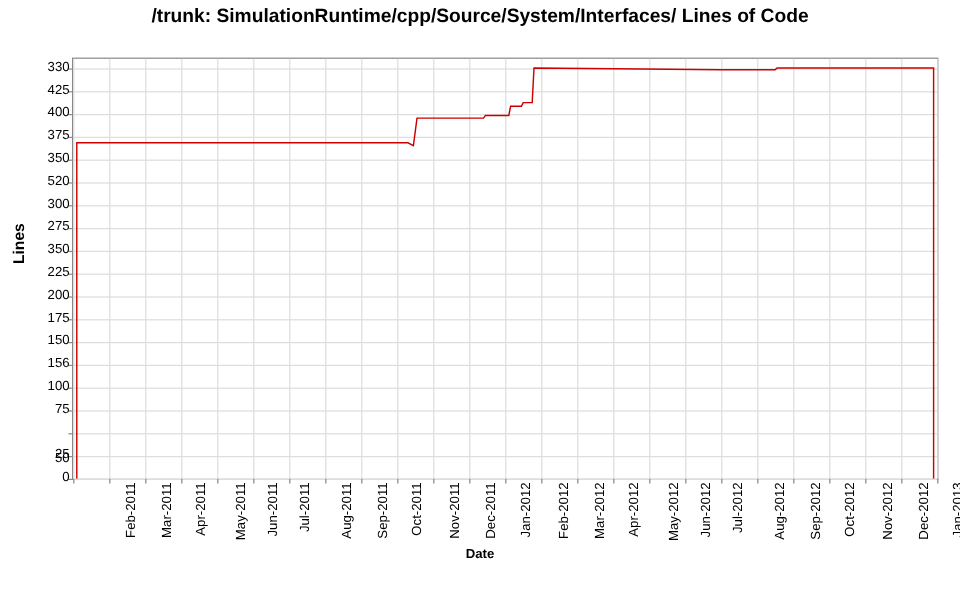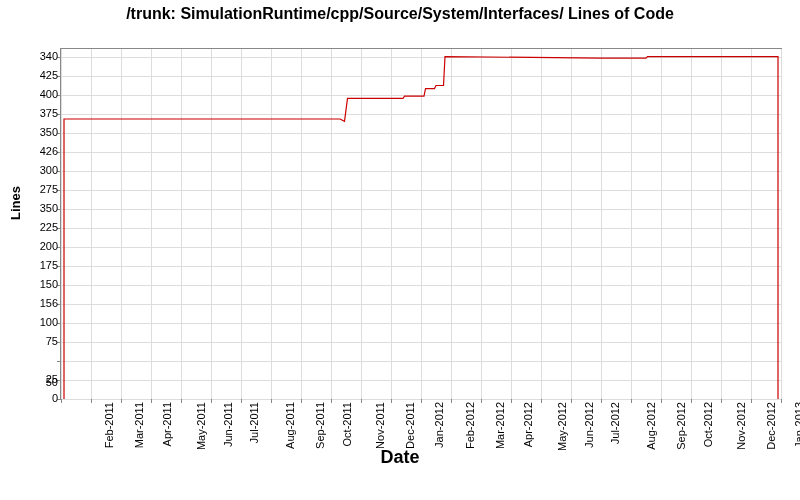--- a/index.html
+++ b/index.html
@@ -35,21 +35,21 @@
     transform: rotate(-90deg);
     transform-origin: left top;
     font-size: 13px;
     font-weight: bold;
   }
   .x-axis-label {
     position: absolute;
     bottom: 4px;
     left: 50%;
     transform: translateX(-50%);
-    font-size: 18px;
+    font-size: 11px;
     font-weight: bold;
   }
   .y-tick-label {
     position: absolute;
     right: 742px;
     font-size: 11px;
     transform: translateY(-50%);
     color: #000;
   }
   .x-tick-label {
@@ -207,26 +207,26 @@
       <div class="y-tick-label" style="top: 340.935px;">75</div>
       <div class="y-tick-label" style="top: 321.913px;">100</div>
       <div class="y-tick-label" style="top: 302.891px;">156</div>
       <div class="y-tick-label" style="top: 283.87px;">150</div>
       <div class="y-tick-label" style="top: 264.848px;">175</div>
       <div class="y-tick-label" style="top: 245.826px;">200</div>
       <div class="y-tick-label" style="top: 226.804px;">225</div>
       <div class="y-tick-label" style="top: 207.783px;">350</div>
       <div class="y-tick-label" style="top: 188.761px;">275</div>
       <div class="y-tick-label" style="top: 169.739px;">300</div>
-      <div class="y-tick-label" style="top: 150.717px;">426</div>
+      <div class="y-tick-label" style="top: 150.717px;">520</div>
       <div class="y-tick-label" style="top: 131.696px;">350</div>
       <div class="y-tick-label" style="top: 112.674px;">375</div>
       <div class="y-tick-label" style="top: 93.6522px;">400</div>
       <div class="y-tick-label" style="top: 74.6304px; text-align: center;">425</div>
-      <div class="y-tick-label" style="top: 55.6087px;">340</div>
+      <div class="y-tick-label" style="top: 55.6087px;">330</div>
     </div>
   <div id="x-ticks">
       <div class="x-tick-label" style="left: 57px;">Feb-2011</div>
       <div class="x-tick-label" style="left: 87px;">Mar-2011</div>
       <div class="x-tick-label" style="left: 117px;">Apr-2011</div>
       <div class="x-tick-label" style="left: 147px;">May-2011</div>
       <div class="x-tick-label" style="left: 177px;">Jun-2011</div>
       <div class="x-tick-label" style="left: 207px;">Jul-2011</div>
       <div class="x-tick-label" style="left: 237px;">Aug-2011</div>
       <div class="x-tick-label" style="left: 267px;">Sep-2011</div>

